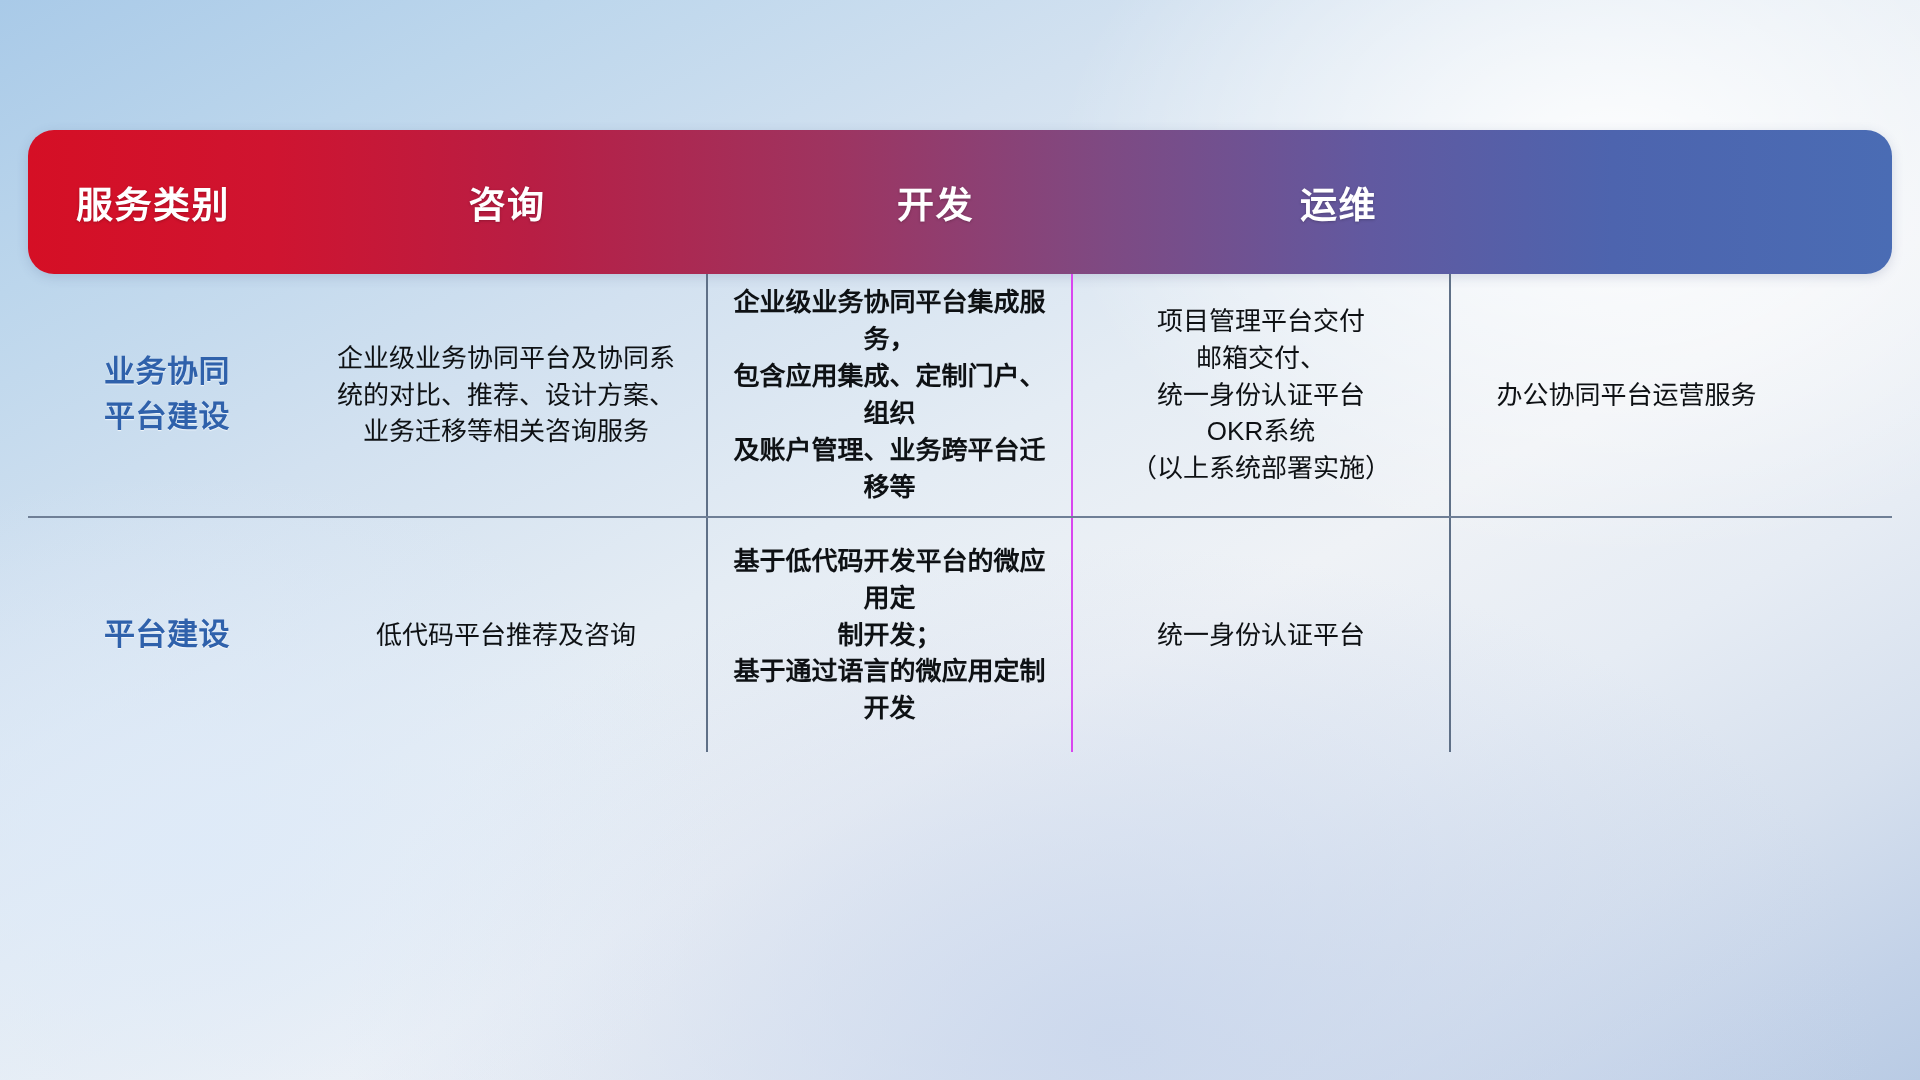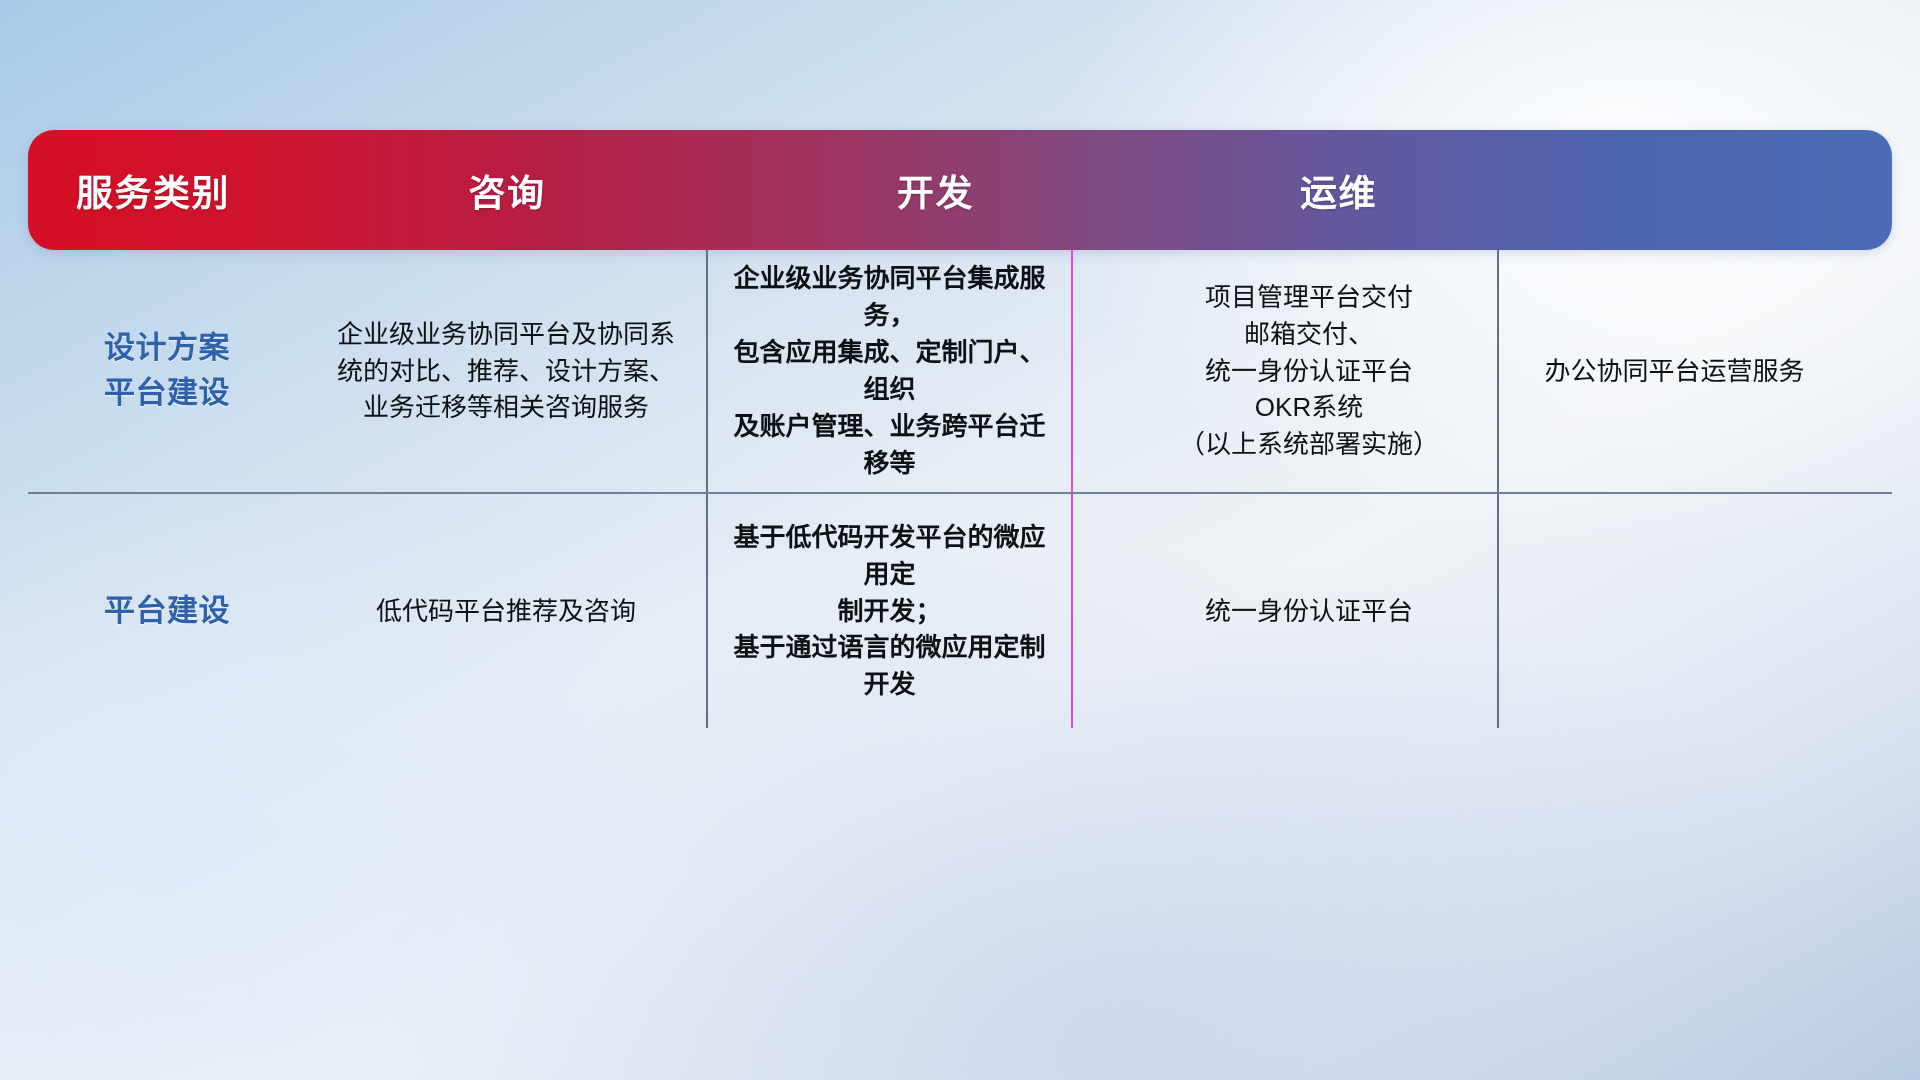--- a/index.html
+++ b/index.html
@@ -39,21 +39,21 @@
   .table-wrap {
     position: absolute;
     left: 28px;
     top: 130px;
     width: 1864px;
   }
 
   
   .thead {
     display: flex;
-    height: 120px;
+    height: 144px;
     border-radius: 26px;
     overflow: hidden;
     background: linear-gradient(90deg,
       #d50f25 0%,
       #cf1430 13%,
       #b81e44 27%,
       #9e3460 43%,
       #7e4a83 58%,
       #6159a0 72%,
       #4d64ae 85%,
@@ -104,21 +104,21 @@
     width: 278px;
     color: #2f61ab;
     font-size: 31px;
     font-weight: 700;
     line-height: 1.45;
     letter-spacing: 0.5px;
     text-shadow: 0 1px 1px rgba(255,255,255,0.75);
   }
   .td.c1 { width: 402px; border-right: 2px solid #5f7087; }
   .td.c2 { width: 365px; border-right: 2px solid #d946ef; font-weight: bold; }
-  .td.c3 { width: 378px; border-right: 2px solid #5f7087; margin-left: 48px; }
+  .td.c3 { width: 378px; border-right: 2px solid #5f7087; }
   .td.c4 { width: 351px; }
 
   .r0 { height: 244px; }
   .r1 { height: 196px; }
   .r2 { height: 234px; }
 </style>
 </head>
 <body>
 
 <div class="page">
@@ -128,21 +128,21 @@
     <div class="thead">
       <div class="th c0">服务类别</div>
       <div class="th c1">咨询</div>
       <div class="th c2">开发</div>
       <div class="th c4">运维</div>
     </div>
 
     <div class="tbody">
 
       <div class="trow r0">
-        <div class="td c0">设计方案
+        <div class="td c0">业务协同
 平台建设</div>
         <div class="td c1">企业级业务协同平台及协同系
 统的对比、推荐、设计方案、
 业务迁移等相关咨询服务</div>
         <div class="td c2">企业级业务协同平台集成服务，
 包含应用集成、定制门户、组织
 及账户管理、业务跨平台迁移等</div>
         <div class="td c3">项目管理平台交付
 邮箱交付、
 统一身份认证平台

